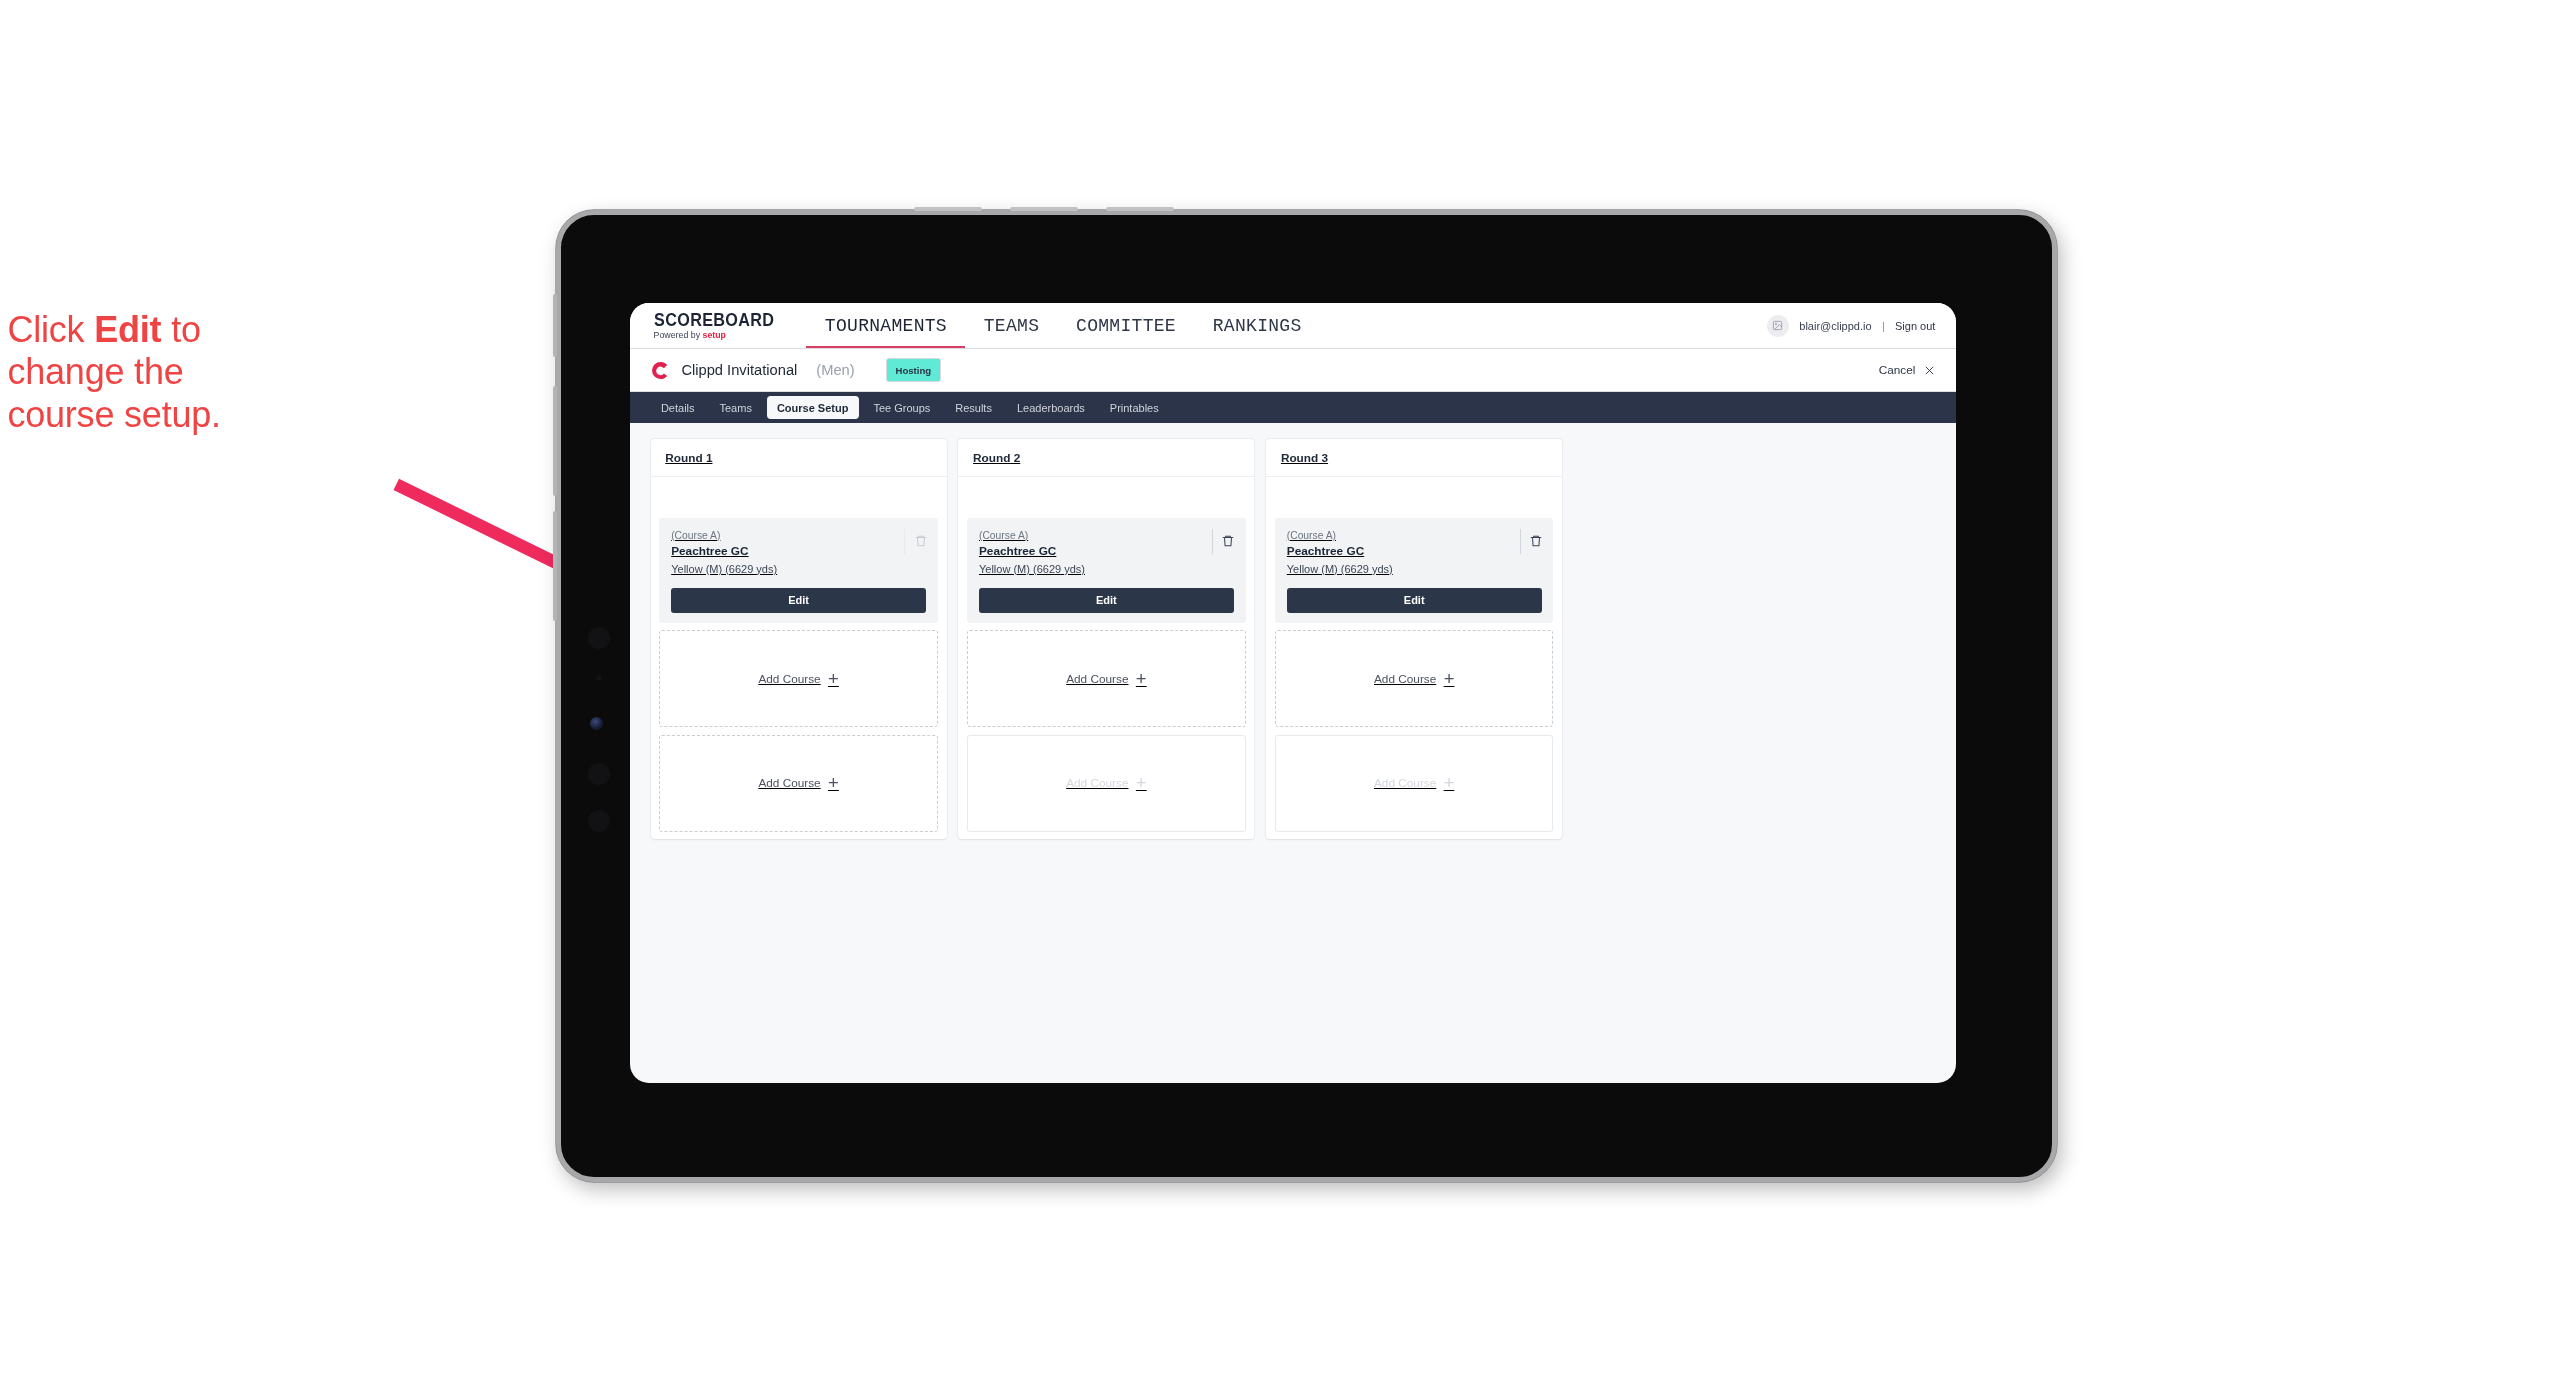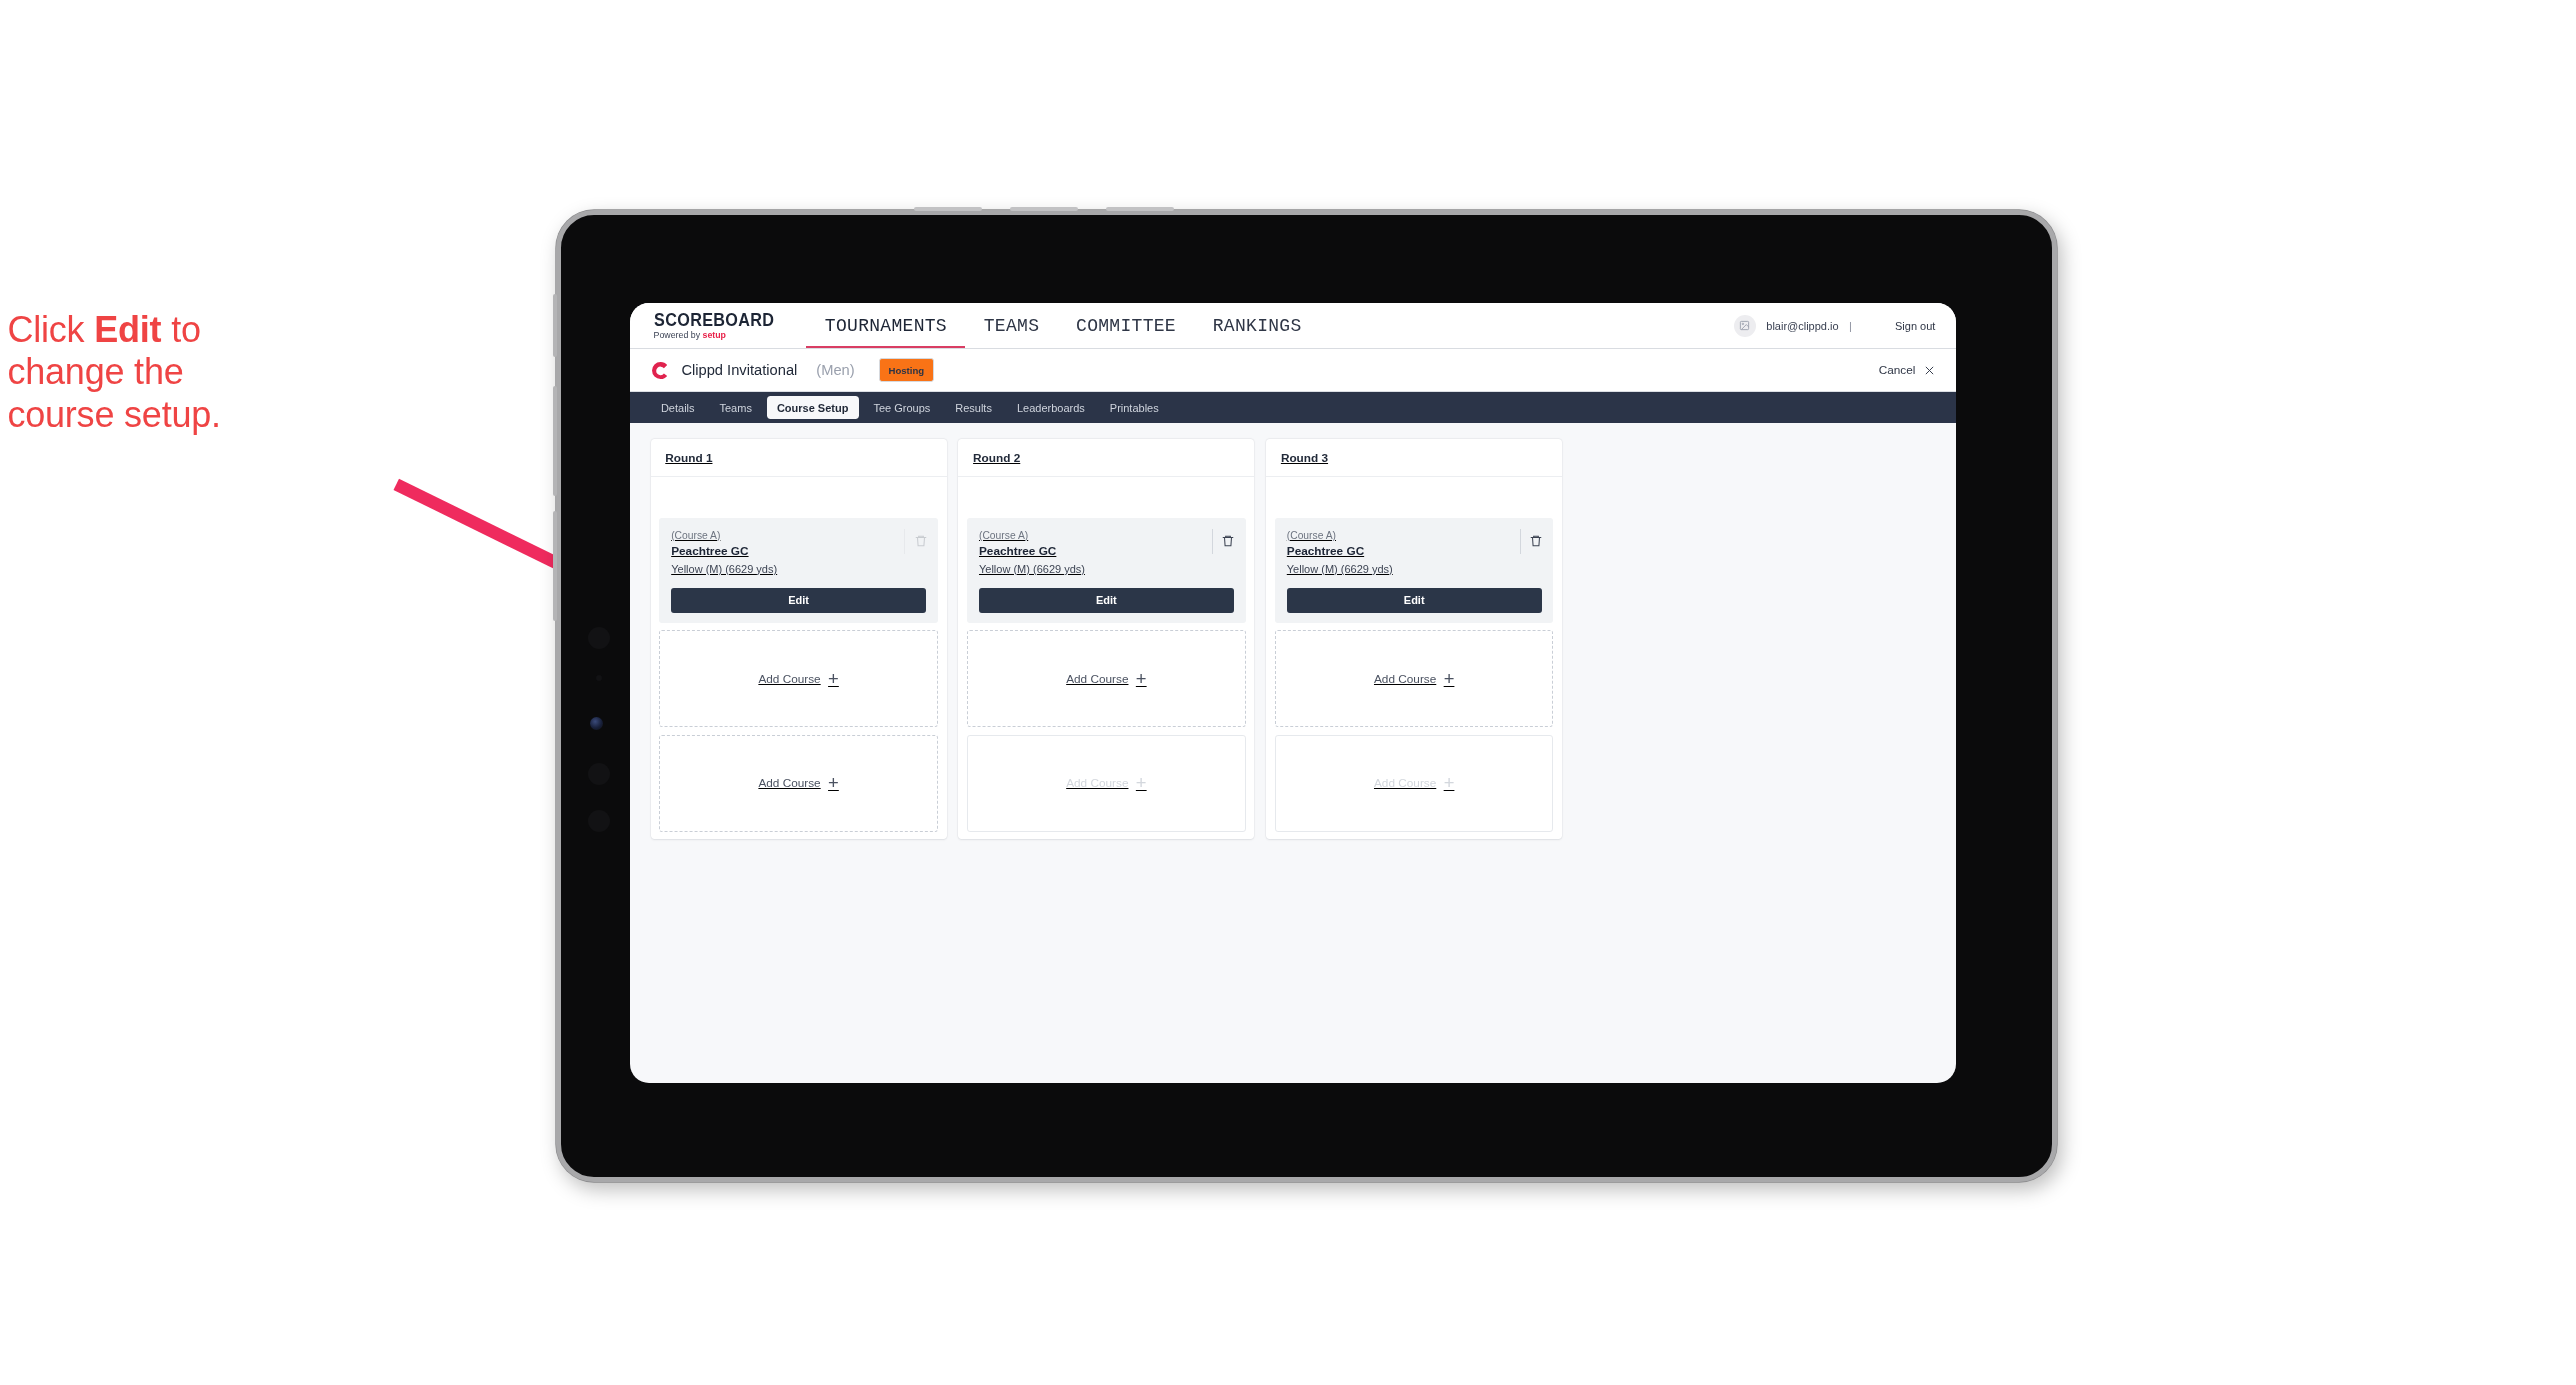--- a/index.html
+++ b/index.html
@@ -105,37 +105,37 @@
     margin-left: auto; display: flex; align-items: center;
     padding-right: 20.6px; gap: 10.3px;
   }
   .avatar {
     width: 22px; height: 22px; border-radius: 50%;
     background: #ededf0; display: flex; align-items: center; justify-content: center;
   }
   .avatar svg { width: 11px; height: 11px; }
   .user-email { font-size: 11px; color: #3a4152; }
   .divider-pipe { font-size: 11px; color: #8a8f9c; }
-  .signout { font-size: 11px; color: #2f3646; cursor: pointer; margin-left: 33px; }
+  .signout { font-size: 11px; color: #2f3646; cursor: pointer; }
 
   
   .titlebar {
     height: 43px; background: #ffffff;
     display: flex; align-items: center; padding: 0 20.6px 0 20.6px;
     border-bottom: 0.7px solid #dcdfe4;
   }
   .clogo {
     width: 19px; height: 19px; margin-right: 11.8px; flex: 0 0 auto;
   }
   .tname { font-size: 14.7px; color: #222a39; }
   .tgender { font-size: 14.7px; color: #9aa0ad; margin-left: 19px; }
   .hosting {
-    margin-left: 24px; border: 0.7px solid #d6d9de; border-radius: 2.9px;
+    margin-left: 31px; border: 0.7px solid #d6d9de; border-radius: 2.9px;
     padding: 5.2px 8.8px; font-size: 9.6px; color: #2c3445; font-weight: 600;
-    background: #f97316;
+    background: #5eead4;
   }
   .cancel {
     margin-left: auto; display: flex; align-items: center; gap: 9px;
     font-size: 11.8px; color: #2f3646; cursor: pointer;
   }
   .cancel svg { width: 11px; height: 11px; }
 
   
   .tabbar {
     height: 31px; background: #2b3448;

